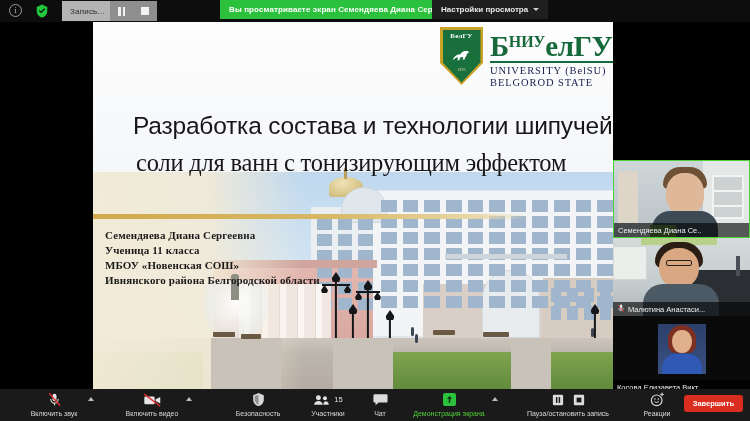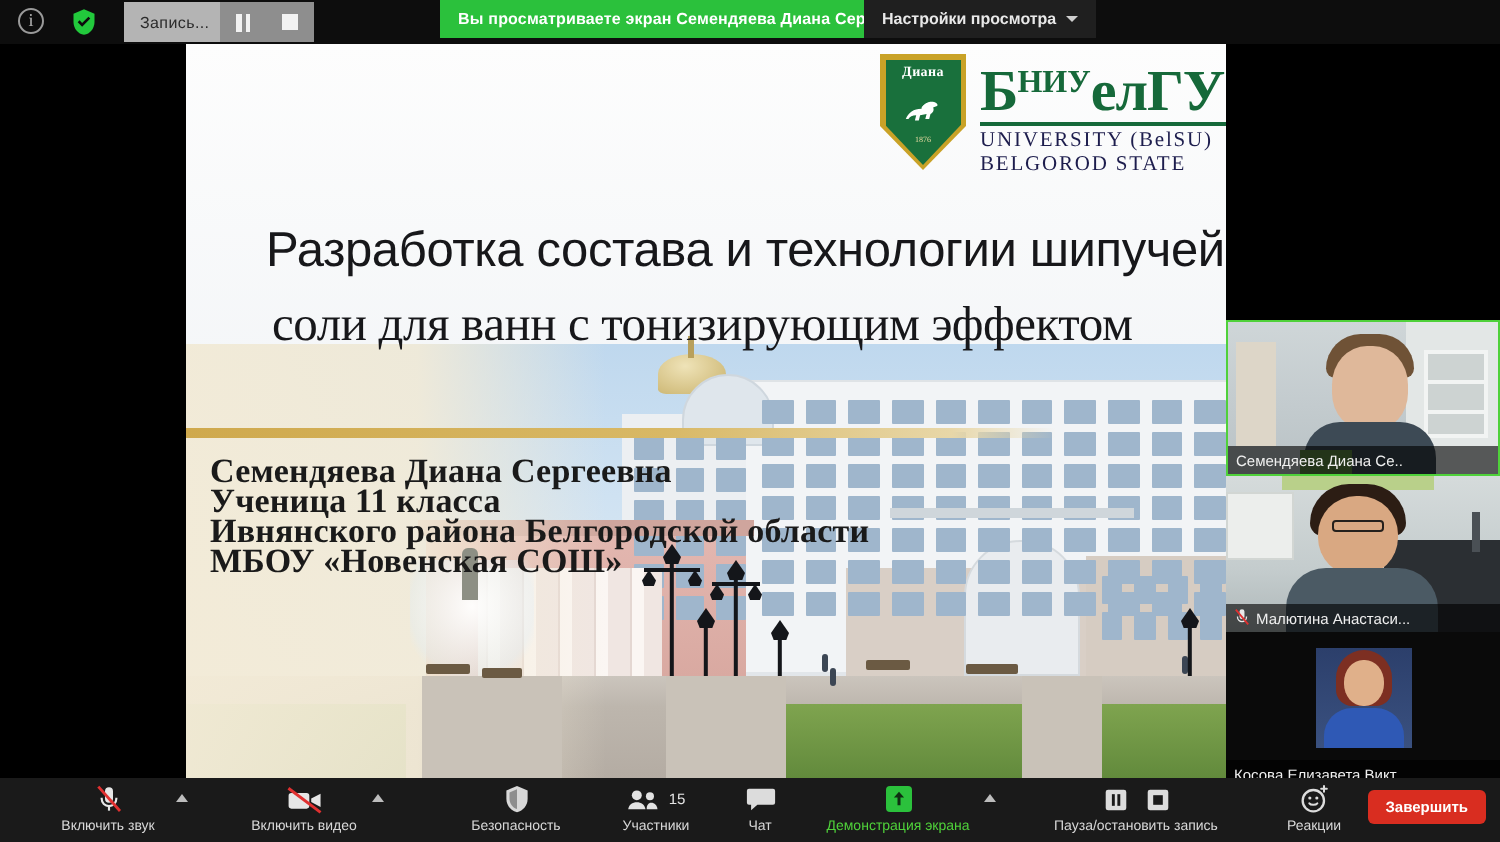--- a/index.html
+++ b/index.html
@@ -66,21 +66,21 @@
 
   
   .slide-title { position: absolute; left: 40px; top: 85px; width: 520px; z-index: 5;
                  font-size: 24.5px; line-height: 37px; color: #17171a; letter-spacing: -.2px; white-space: nowrap; }
   .slide-title .l2 { margin-left: 3px; font-family: Liberation Serif, serif; }
 
   
   .gold-bar { position: absolute; left: 0; top: 192px; width: 435px; height: 5px; z-index: 6;
               background: linear-gradient(90deg,#cfa94d 0%,#d8b865 55%,#e8d7a8 88%,rgba(232,215,168,0) 100%); }
   .author { position: absolute; left: 12px; top: 206px; z-index: 7; font-family: "Liberation Serif", serif;
-            font-weight: bold; color: #1a1a1a; font-size: 17px; line-height: 15px; letter-spacing: .1px; }
+            font-weight: bold; color: #1a1a1a; font-size: 11px; line-height: 15px; letter-spacing: .1px; }
   .author-veil { position: absolute; left: 0; top: 150px; width: 210px; height: 217px; z-index: 4;
                  background: linear-gradient(90deg,rgba(243,235,215,.97) 0%,rgba(243,235,215,.9) 55%,rgba(243,235,215,0) 100%); }
 
   
   .bld { position: absolute; z-index: 2; }
   .bld-main { left: 280px; top: 168px; width: 250px; height: 148px; background: #f2f4f6;
               border-top: 1px solid #dfe3e6; box-shadow: inset 0 -2px 0 #e2e6ea; }
   .bld-main2 { left: 218px; top: 185px; width: 68px; height: 131px; background: #eceff2; }
   .dome { position: absolute; left: 236px; top: 155px; width: 34px; height: 20px; z-index: 3;
           background: radial-gradient(ellipse at 40% 30%,#efe3b8,#c8b16a); border-radius: 50% 50% 12% 12%; }
@@ -419,34 +419,34 @@
     <div class="bench" style="left:390px;top:310px;width:26px"></div>
     <div class="person" style="left:318px;top:305px"></div>
     <div class="person" style="left:322px;top:312px"></div>
     <div class="person" style="left:498px;top:306px"></div>
 
     <div class="author-veil"></div>
     <div class="gold-bar"></div>
     <div class="author">
       <div>Семендяева Диана Сергеевна</div>
       <div>Ученица 11 класса</div>
+      <div>МБОУ «Новенская СОШ»</div>
       <div>Ивнянского района Белгородской области</div>
-      <div>МБОУ «Новенская СОШ»</div>
     </div>
 
     <div class="slide-title">
       <div>Разработка состава и технологии шипучей</div>
       <div class="l2">соли для ванн с тонизирующим эффектом</div>
     </div>
 
     <div class="logo-wrap">
       <div class="shield">
         <div class="outer"></div>
           <div class="inner"></div>
-        <div class="stxt">Диана</div>
+        <div class="stxt">БелГУ</div>
         <div class="peg">
           <svg width="26" height="18" viewBox="0 0 40 26">
             <path d="M6 20c2-5 6-8 12-8 2-4 6-6 10-5 2 .5 3 2 2 3l-3 1c1 2 0 4-2 5l-1 4h-3l1-4-5 1-1 4h-3l1-4c-3 0-5 1-6 3z" fill="#ffffff"></path>
             <path d="M18 11c3-4 8-5 12-3-3 0-6 2-8 5z" fill="#ffffff"></path>
           </svg>
         </div>
         <div class="yr">1876</div>
       </div>
       <div class="logo-txt">
         <div class="logo-main"><span>Б</span><span class="sup">НИУ</span><span>ел</span><span>ГУ</span></div>

